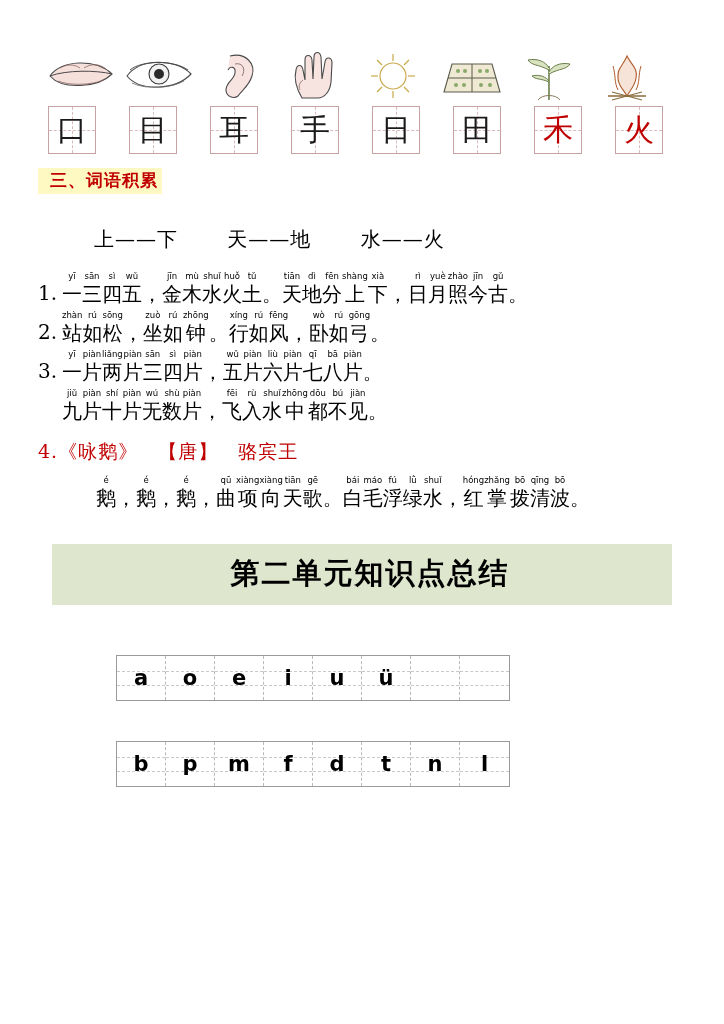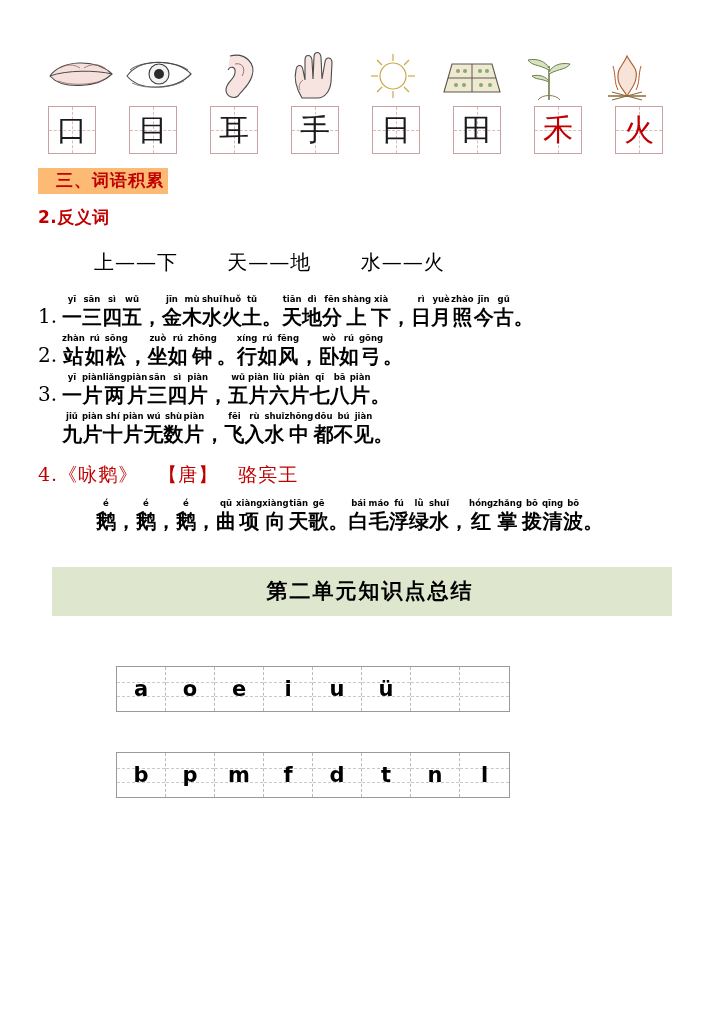--- a/index.html
+++ b/index.html
@@ -18,25 +18,25 @@
   
   .h-red {
     color: #c00000;
     font-weight: bold;
     font-size: 17px;
     margin: 0 0 6px 0;
     letter-spacing: 0.5px;
   }
   .h-band {
     display: inline-block;
-    background: #fdba74;
+    background: #fef9c3;
     color: #c00000;
     font-weight: bold;
     font-size: 17px;
-    padding: 1px 4px 2px 18px;
+    padding: 1px 4px 2px 12px;
     margin: 0;
     letter-spacing: 1px;
   }
   .sec-gap { height: 14px; }
 
   
   .pic-row {
     display: flex;
     justify-content: space-between;
     align-items: flex-end;
@@ -103,21 +103,21 @@
     display: flex;
     align-items: flex-end;
   }
   .pin-num {
     font-family: "DejaVu Serif", "Liberation Serif", serif;
     font-size: 20px;
     width: 24px;
     flex: 0 0 24px;
     line-height: 26px;
   }
-  .ruby-wrap { display: flex; align-items: center; flex-wrap: nowrap; font-weight: bold; }
+  .ruby-wrap { display: flex; align-items: center; flex-wrap: nowrap; }
   .ru { display: inline-flex; flex-direction: column; align-items: center; }
   .ru .py {
     font-size: 8.5px;
     line-height: 10px;
     font-family: "DejaVu Sans", sans-serif;
     color: #000;
     height: 11px;
     white-space: nowrap;
   }
   .ru .hz {
@@ -134,21 +134,21 @@
     letter-spacing: 1px;
   }
   .poem-body { margin: 10px 0 0 58px; }
 
   
   .banner {
     margin: 34px 14px 0 14px;
     background: #dfe6ce;
     text-align: center;
     font-weight: bold;
-    font-size: 21px;
+    font-size: 29px;
     padding: 10px 0 11px 16px;
     letter-spacing: 2px;
     color: #000;
   }
 
   
   .letter-table {
     display: flex;
     margin: 14px 0 0 78px;
     border: 1px solid #9a9a9a;
@@ -299,21 +299,20 @@
         <span>火</span>
       </div>
   </div>
 
   <div class="sec-gap"></div>
 
   <div>
     <div class="h-band">三、词语积累</div>
   </div>
   <div style="height:12px"></div>
-  <div class="h-red">2.反义词</div>
   <div class="antonym-line">
     <span>上——下</span>
     <span>天——地</span>
     <span>水——火</span>
   </div>
 
   <div style="height:10px"></div>
 
 
   <div class="pin-list">

